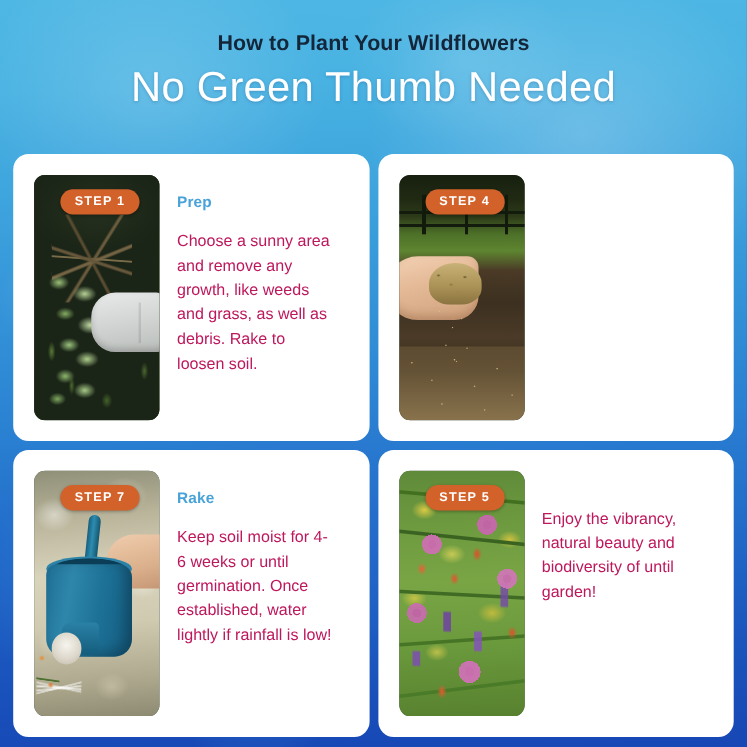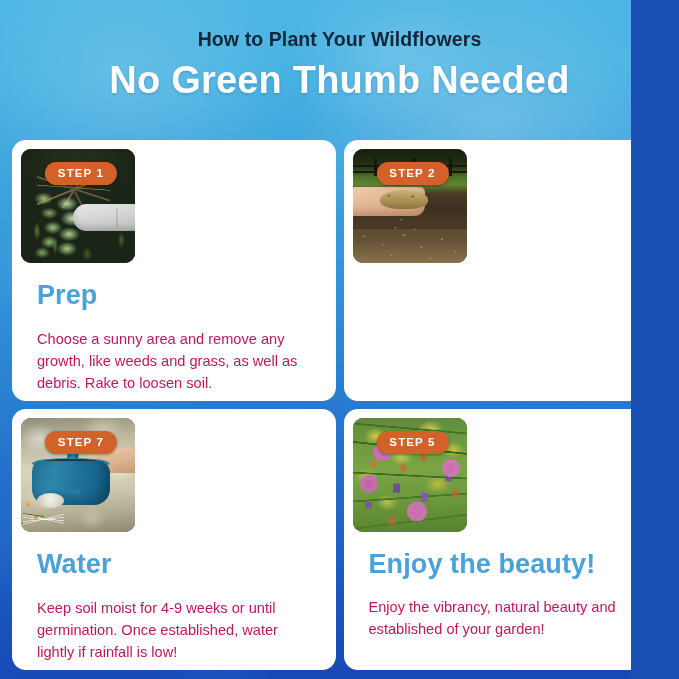--- a/index.html
+++ b/index.html
@@ -10,21 +10,21 @@
     width: 679px;
     height: 679px;
     overflow: hidden;
     font-family: "Liberation Sans", sans-serif;
     background: #1a4fb4;
   }
 
   
   .poster {
     position: relative;
-    width: 631px;
+    width: 679px;
     height: 679px;
     overflow: hidden;
     background:
       radial-gradient(ellipse 300px 220px at 78% 18%, rgba(255,255,255,0.22), rgba(255,255,255,0) 65%),
       radial-gradient(ellipse 260px 200px at 20% 12%, rgba(255,255,255,0.16), rgba(255,255,255,0) 62%),
       radial-gradient(ellipse 220px 260px at 42% 72%, rgba(43,110,205,0.45), rgba(43,110,205,0) 62%),
       radial-gradient(ellipse 240px 200px at 88% 62%, rgba(40,120,210,0.35), rgba(40,120,210,0) 65%),
       linear-gradient(178deg,
         #4fb7e4 0%,
         #48b2e2 12%,
@@ -63,21 +63,21 @@
     font-size: 19.5px;
     font-weight: 700;
     letter-spacing: 0.1px;
     color: #14263a;
     line-height: 1.1;
   }
   .headline {
     margin: 0;
     padding-top: 9px;
     font-size: 38px;
-    font-weight: 700;
+    font-weight: 400;
     letter-spacing: 0.2px;
     color: #ffffff;
     line-height: 1.12;
     text-shadow: 0 1px 3px rgba(20,60,110,0.28);
   }
 
   
   .grid {
     position: absolute;
     top: 140px;
@@ -89,22 +89,22 @@
     grid-template-rows: 1fr 1fr;
     column-gap: 8px;
     row-gap: 8px;
     z-index: 2;
   }
   .card {
     position: relative;
     background: #ffffff;
     border-radius: 14px;
     display: flex;
-    flex-direction: column;
-    padding: 9px;
+    flex-direction: row;
+    padding: 19px;
     box-sizing: border-box;
     overflow: hidden;
   }
 
   
   .thumb {
     position: relative;
     flex: 0 0 114px;
     width: 114px;
     height: 100%;
@@ -362,21 +362,21 @@
 
   
   .copy {
     flex: 1 1 auto;
     padding: 17px 14px 8px 16px;
     box-sizing: border-box;
     min-width: 0;
   }
   .card-title {
     margin: 0;
-    font-size: 27px;
+    font-size: 14px;
     font-weight: 700;
     color: #4aa3d8;
     line-height: 1.13;
     letter-spacing: 0.1px;
   }
   .card-body {
     margin: 0;
     padding-top: 17px;
     font-size: 14.6px;
     font-weight: 400;
@@ -416,56 +416,55 @@
 
     <div class="card card-2">
       <div class="thumb">
         <div class="scene s2">
           <div class="layer fence"></div>
           <div class="layer hand"></div>
           <div class="layer seedpile"></div>
           <div class="layer fallingseeds"></div>
           <div class="layer seedbed"></div>
         </div>
-        <span class="badge">STEP 2</span>
+        <span class="badge">STEP 4</span>
       </div>
     </div>
 
     <div class="card card-3">
       <div class="thumb">
         <div class="scene s3">
           <div class="layer blur"></div>
           <div class="layer arm"></div>
           <div class="layer handle"></div>
           <div class="layer cantop"></div>
           <div class="layer canbody"></div>
           <div class="layer spout"></div>
           <div class="layer rose"></div>
           <div class="layer water"></div>
           <div class="layer poppy"></div>
         </div>
         <span class="badge">STEP 7</span>
       </div>
       <div class="copy">
-        <h2 class="card-title">Water</h2>
-        <p class="card-body">Keep soil moist for 4-9 weeks or until germination. Once established, water lightly if rainfall is low!</p>
+        <h2 class="card-title">Rake</h2>
+        <p class="card-body">Keep soil moist for 4-6 weeks or until germination. Once established, water lightly if rainfall is low!</p>
       </div>
     </div>
 
     <div class="card card-4">
       <div class="thumb">
         <div class="scene s4">
           <div class="layer haze"></div>
           <div class="layer stems"></div>
           <div class="layer spikes"></div>
           <div class="layer reds"></div>
           <div class="layer cones"></div>
         </div>
         <span class="badge">STEP 5</span>
       </div>
       <div class="copy">
-        <h2 class="card-title">Enjoy the beauty!</h2>
-        <p class="card-body">Enjoy the vibrancy, natural beauty and established of your garden!</p>
+        <p class="card-body">Enjoy the vibrancy, natural beauty and biodiversity of until garden!</p>
       </div>
     </div>
 
   </div>
 </div>
 
 </body></html>

